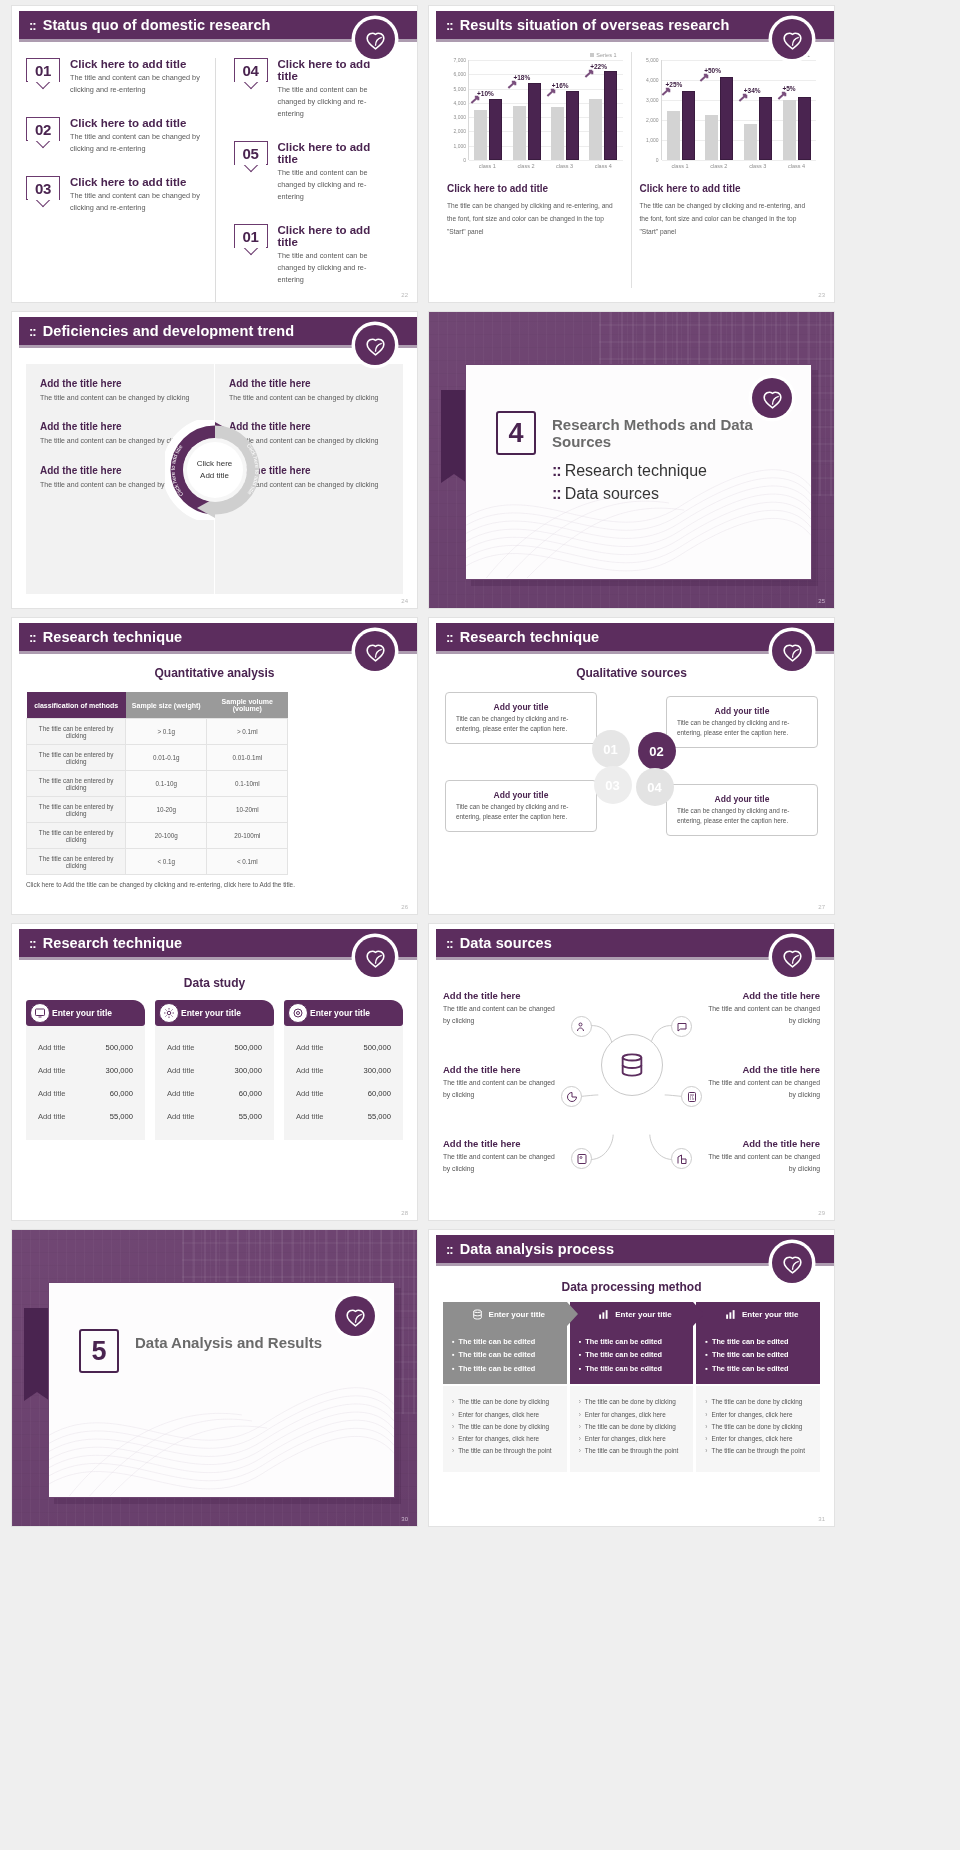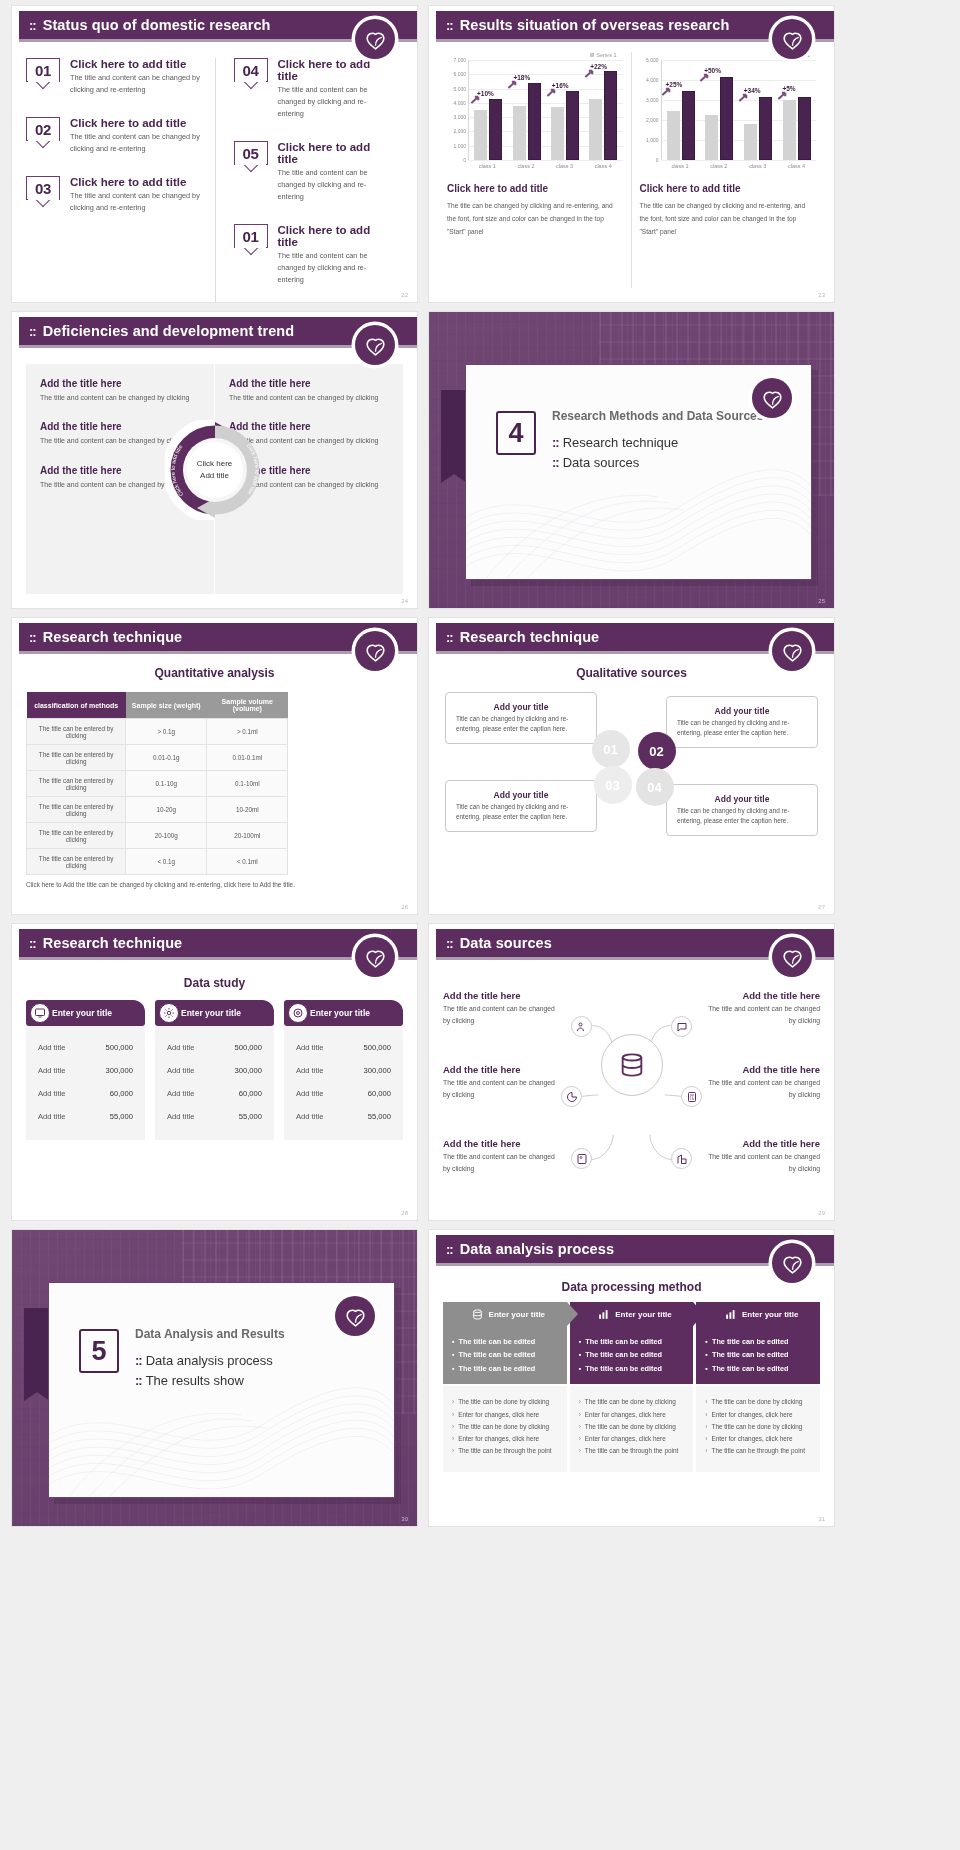--- a/index.html
+++ b/index.html
@@ -137,23 +137,23 @@
   .seccard .mesh { position:absolute; inset:0; overflow:hidden; pointer-events:none; }
   .secflag { position:absolute; left:12px; top:78px; width:26px; height:84px; background:#4a2450; }
   .secflag:after{ content:''; position:absolute; bottom:-9px; left:0; border-left:13px solid #4a2450; border-right:13px solid #4a2450; border-bottom:9px solid transparent; }
   .secnum {
     width:40px; height:44px; border:2px solid #4a2450; border-radius:3px;
     display:flex; align-items:center; justify-content:center;
     font-size:27px; font-weight:bold; color:#4a2450;
     position:absolute; left:30px; top:46px;
   }
   .sectitle { margin-left:56px; font-size:19px; line-height:1.22; font-weight:bold; color:#4a2450; }
-  .secsub { margin-left:56px; font-size:12px; font-weight:bold; color:#6a6a6a; margin-top:6px; }
+  .secsub { margin-left:56px; font-size:15px; font-weight:bold; color:#6a6a6a; margin-top:13px; }
   .secli { margin-left:56px; margin-top:12px; }
-  .secli div { font-size:13px; color:#333; margin-bottom:5px; }
+  .secli div { font-size:16px; color:#333; margin-bottom:5px; }
   .secli b { color:#4a2450; letter-spacing:-1px; margin-right:4px; }
 
   
   .ctr-title { position:absolute; top:48px; left:0; right:0; text-align:center;
     font-size:12px; font-weight:bold; color:#4a2450; }
   table.qt { position:absolute; top:74px; left:14px; right:14px; border-collapse:collapse; }
   table.qt th { font-size:7px; color:#fff; padding:6px 2px; font-weight:bold; }
   table.qt th.a { background:#5c2d5e; }
   table.qt th.b { background:#9a9a9a; }
   table.qt td { font-size:6.3px; color:#555; padding:5.5px 2px; text-align:center;
@@ -886,24 +886,20 @@
           <path d="M0 182 C70 142 140 217 210 172 S320 127 340 152"></path>
           <path d="M0 190 C70 150 140 225 210 180 S320 135 340 160"></path>
           <path d="M0 198 C70 158 140 233 210 188 S320 143 340 168"></path>
           <path d="M20 210 C60 160 120 120 190 130"></path>
           <path d="M40 210 C80 165 130 125 200 136"></path>
           <path d="M60 210 C100 170 145 132 215 143"></path>
         </g>
       </svg>
       <div class="secnum">5</div>
       <div class="secsub">Data Analysis and Results</div>
-      <div class="secli">
-        <div><b>::</b><span>Data analysis process</span></div>
-        <div><b>::</b><span>The results show</span></div>
-      </div>
     </div>
     <div class="logo" style="top:66px; right:42px;">
       <svg viewBox="0 0 24 24">
           <path d="M12 21c-4-3-8-6-8-10a5 5 0 0 1 8-4 5 5 0 0 1 8 4c0 4-4 7-8 10z" fill="none" stroke="#fff" stroke-width="1.5"></path>
           <path d="M12 18c0-4 2-7 6-8" fill="none" stroke="#fff" stroke-width="1.3"></path>
         </svg>
     </div>
     <div class="pg" style="color:#cbb6cd">30</div>
   </div>
 

